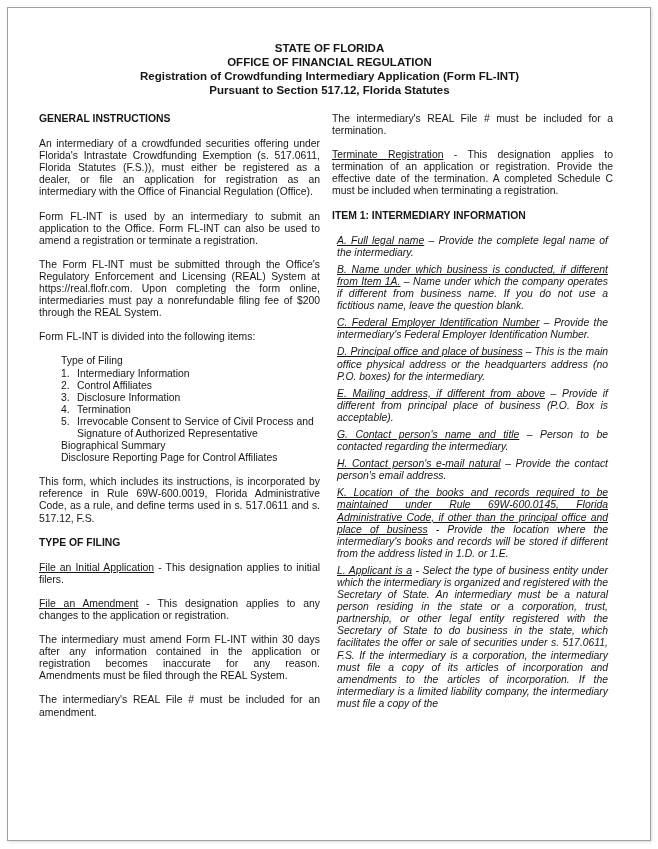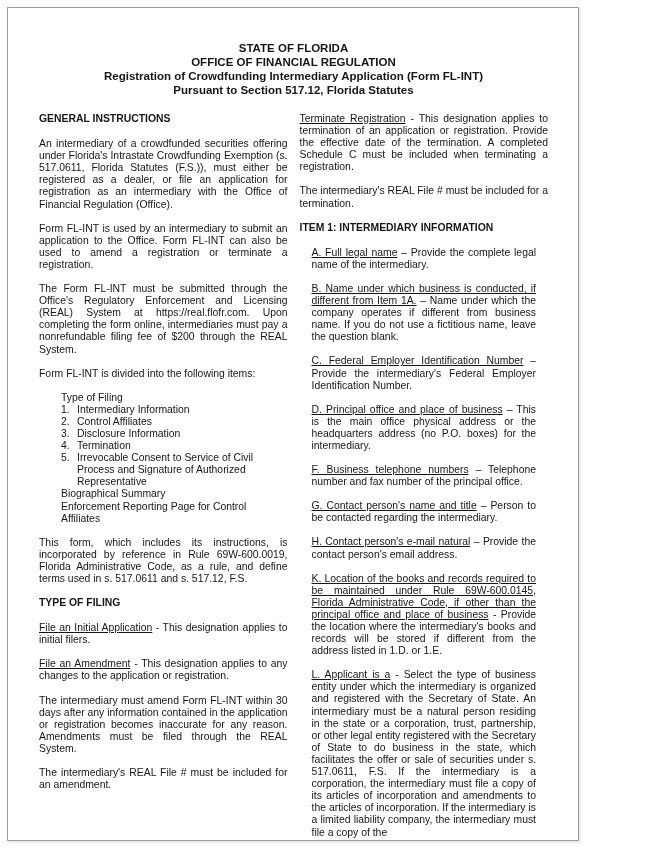--- a/index.html
+++ b/index.html
@@ -9,21 +9,21 @@
     width: 658px;
     height: 849px;
     font-family: "Liberation Sans", sans-serif;
     color: #161616;
     -webkit-font-smoothing: antialiased;
   }
   .page {
     position: relative;
     box-sizing: border-box;
     margin: 7px;
-    width: 572px;
+    width: 644px;
     height: 834px;
     background: #ffffff;
     border: 1px solid #9f9f9f;
     box-shadow: 1px 1px 3px rgba(0,0,0,0.15);
     padding: 33px 30px 0 31px;
     overflow: hidden;
   }
   .doc-header {
     text-align: center;
     font-weight: bold;
@@ -49,22 +49,23 @@
   p.para {
     margin: 0 0 12px 0;
     text-align: justify;
   }
   .u { text-decoration: underline; text-underline-offset: 1px; }
   .flist { margin: 0 0 12px 0; padding-left: 22px; }
   .fl-item { display: flex; }
   .fl-num { width: 16px; flex: none; }
   .fl-txt { flex: 1; }
   .defs p.def {
-    margin: 12px;
+    margin: 5px;
     text-align: justify;
+    font-style: italic;
   }
   .footer {
     position: absolute;
     left: 31px;
     right: 29px;
     top: 799px;
     display: flex;
     justify-content: flex-end;
     font-size: 8.8px;
     line-height: 11px;
@@ -117,49 +118,49 @@
           <span class="fl-txt">Termination</span>
         </div>
         <div class="fl-item">
           <span class="fl-num">5.</span>
           <span class="fl-txt">Irrevocable Consent to Service of Civil Process and Signature of Authorized Representative</span>
         </div>
         <div class="fl-item">
           <span class="fl-txt">Biographical Summary</span>
         </div>
         <div class="fl-item">
-          <span class="fl-txt">Enforcement Reporting Page for Control Affiliates</span>
+          <span class="fl-txt">Disclosure Reporting Page for Control Affiliates</span>
         </div>
       </div>
 
       <p class="para">This form, which includes its instructions, is incorporated by reference in Rule 69W-600.0019, Florida Administrative Code, as a rule, and define terms used in s. 517.0611 and s. 517.12, F.S.</p>
 
       <h2 class="sec mt">TYPE OF FILING</h2>
 
       <p class="para"><span class="u">File an Initial Application</span><span> - This designation applies to initial filers.</span></p>
 
       <p class="para"><span class="u">File an Amendment</span><span> - This designation applies to any changes to the application or registration.</span></p>
 
       <p class="para">The intermediary must amend Form FL-INT within 30 days after any information contained in the application or registration becomes inaccurate for any reason. Amendments must be filed through the REAL System.</p>
       <p class="para">The intermediary's REAL File # must be included for an amendment.</p>
     </div>
 
     <div class="col">
+      <p class="para">The intermediary's REAL File # must be included for a termination.</p>
+
       <p class="para"><span class="u">Terminate Registration</span><span> - This designation applies to termination of an application or registration. Provide the effective date of the termination. A completed Schedule C must be included when terminating a registration.</span></p>
-
-      <p class="para">The intermediary's REAL File # must be included for a termination.</p>
 
       <h2 class="sec mt">ITEM 1: INTERMEDIARY INFORMATION</h2>
 
       <div class="defs">
         <p class="def"><span class="u">A. Full legal name</span><span> – Provide the complete legal name of the intermediary.</span></p>
         <p class="def"><span class="u">B. Name under which business is conducted, if different from Item 1A.</span><span> – Name under which the company operates if different from business name. If you do not use a fictitious name, leave the question blank.</span></p>
         <p class="def"><span class="u">C. Federal Employer Identification Number</span><span> – Provide the intermediary's Federal Employer Identification Number.</span></p>
         <p class="def"><span class="u">D. Principal office and place of business</span><span> – This is the main office physical address or the headquarters address (no P.O. boxes) for the intermediary.</span></p>
-        <p class="def"><span class="u">F. Business telephone numbers</span><span> – Telephone number and fax number of the principal office.</span></p>
+        <p class="def"><span class="u">E. Mailing address, if different from above</span><span> – Provide if different from principal place of business (P.O. Box is acceptable).</span></p>
         <p class="def"><span class="u">G. Contact person's name and title</span><span> – Person to be contacted regarding the intermediary.</span></p>
         <p class="def"><span class="u">H. Contact person's e-mail natural</span><span> – Provide the contact person's email address.</span></p>
         <p class="def"><span class="u">K. Location of the books and records required to be maintained under Rule 69W-600.0145, Florida Administrative Code, if other than the principal office and place of business</span><span> - Provide the location where the intermediary's books and records will be stored if different from the address listed in 1.D. or 1.E.</span></p>
         <p class="def"><span class="u">L. Applicant is a</span><span> - Select the type of business entity under which the intermediary is organized and registered with the Secretary of State. An intermediary must be a natural person residing in the state or a corporation, trust, partnership, or other legal entity registered with the Secretary of State to do business in the state, which facilitates the offer or sale of securities under s. 517.0611, F.S. If the intermediary is a corporation, the intermediary must file a copy of its articles of incorporation and amendments to the articles of incorporation. If the intermediary is a limited liability company, the intermediary must file a copy of the</span></p>
       </div>
     </div>
 
   </div>
 
   <div class="footer">

